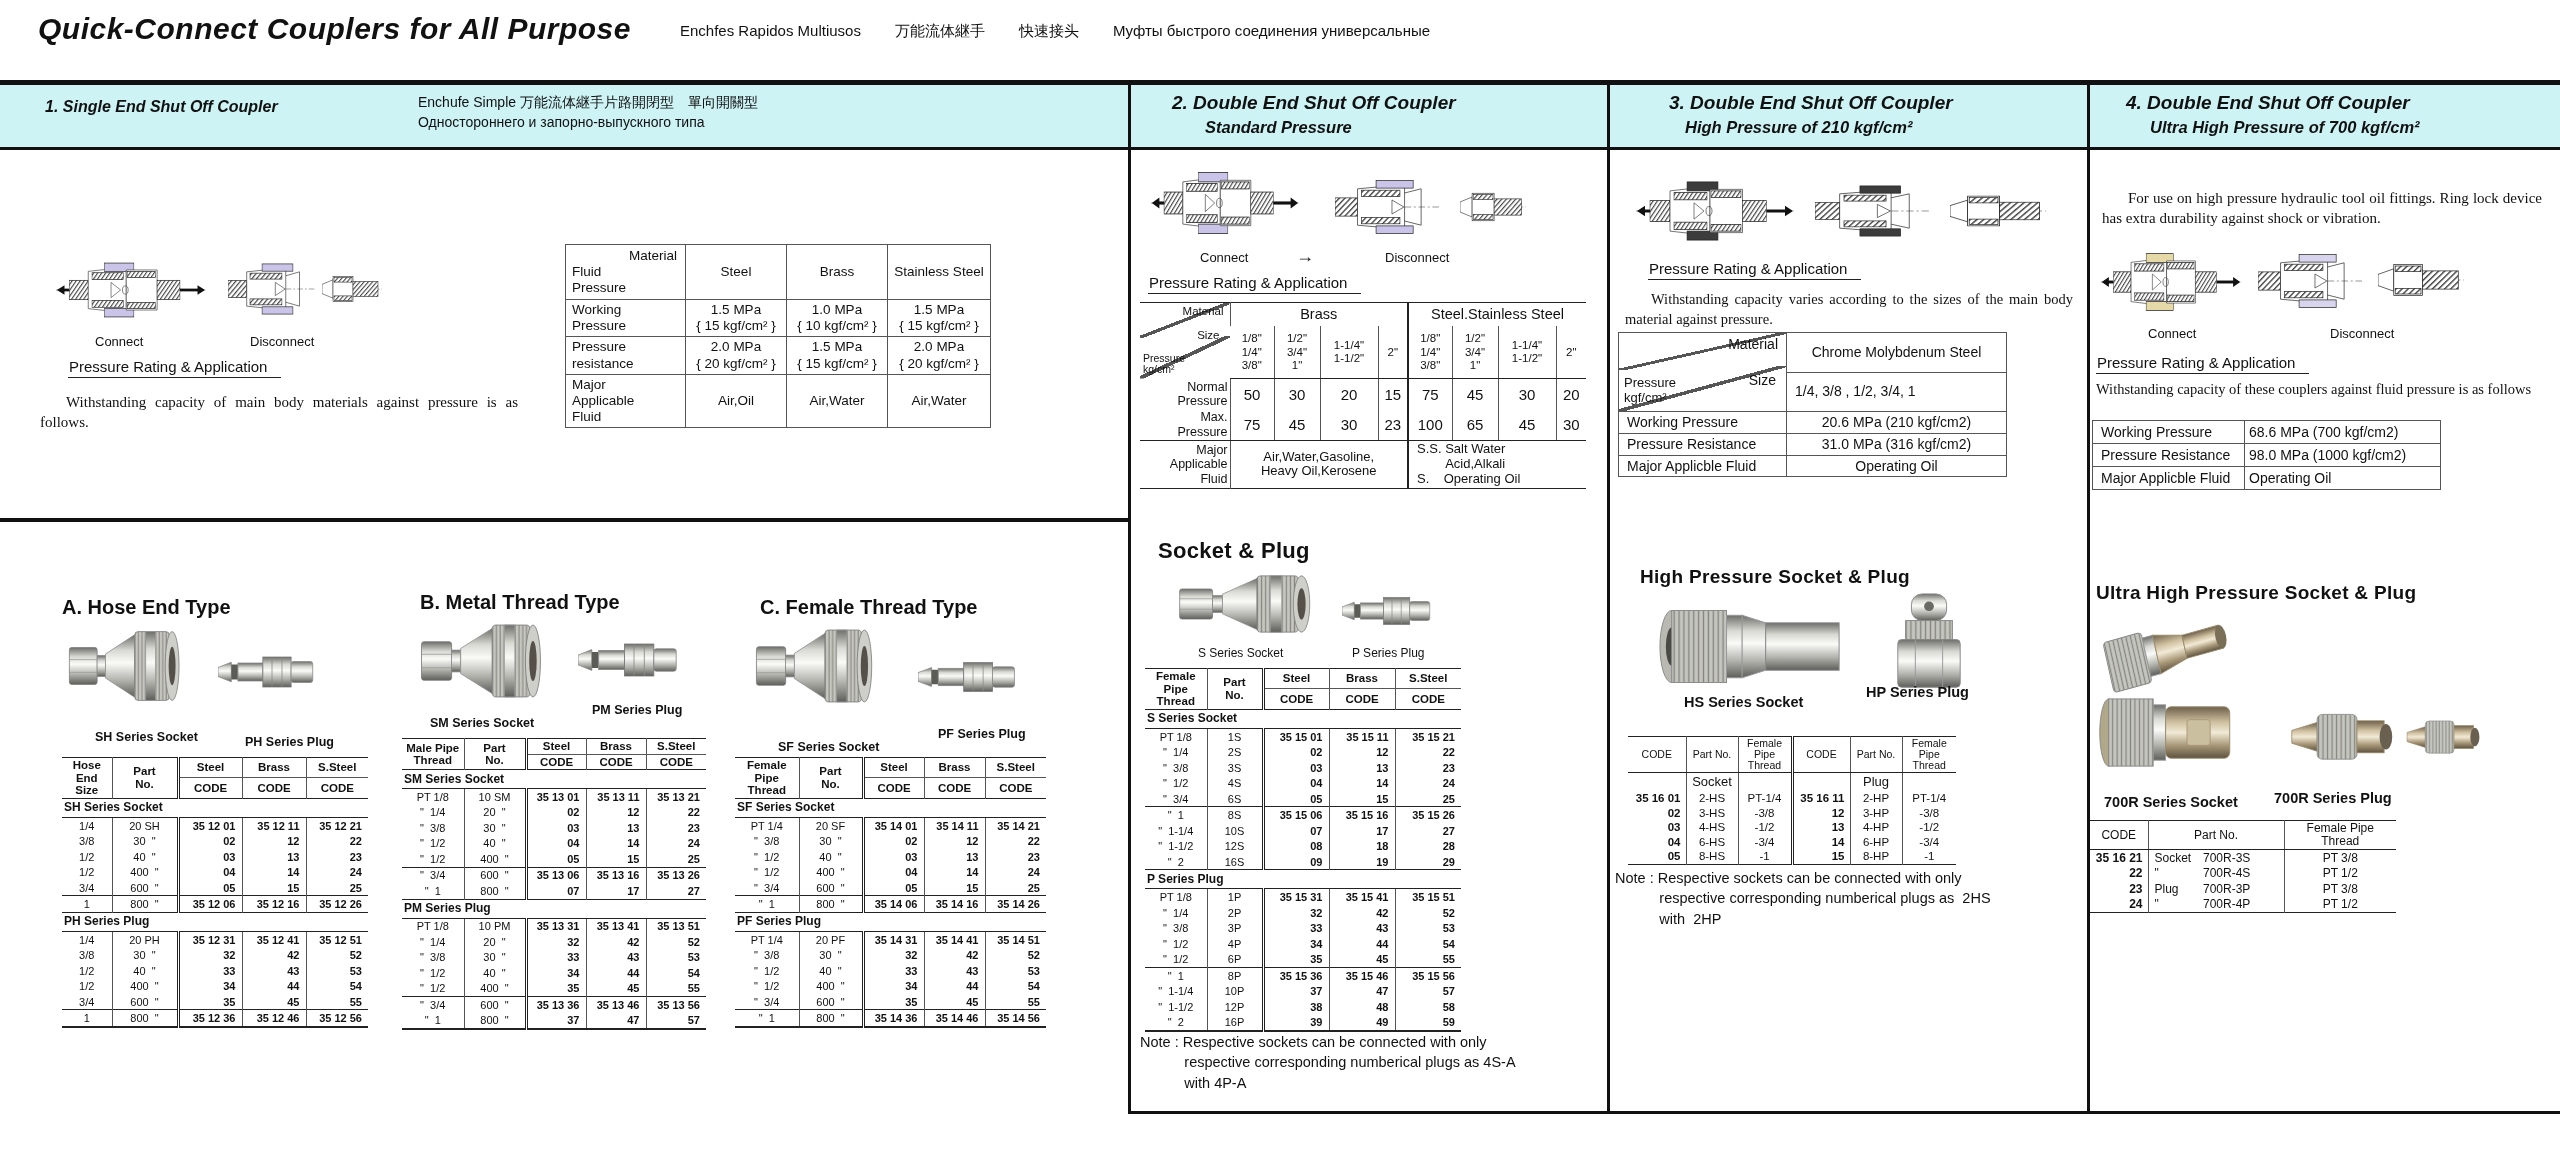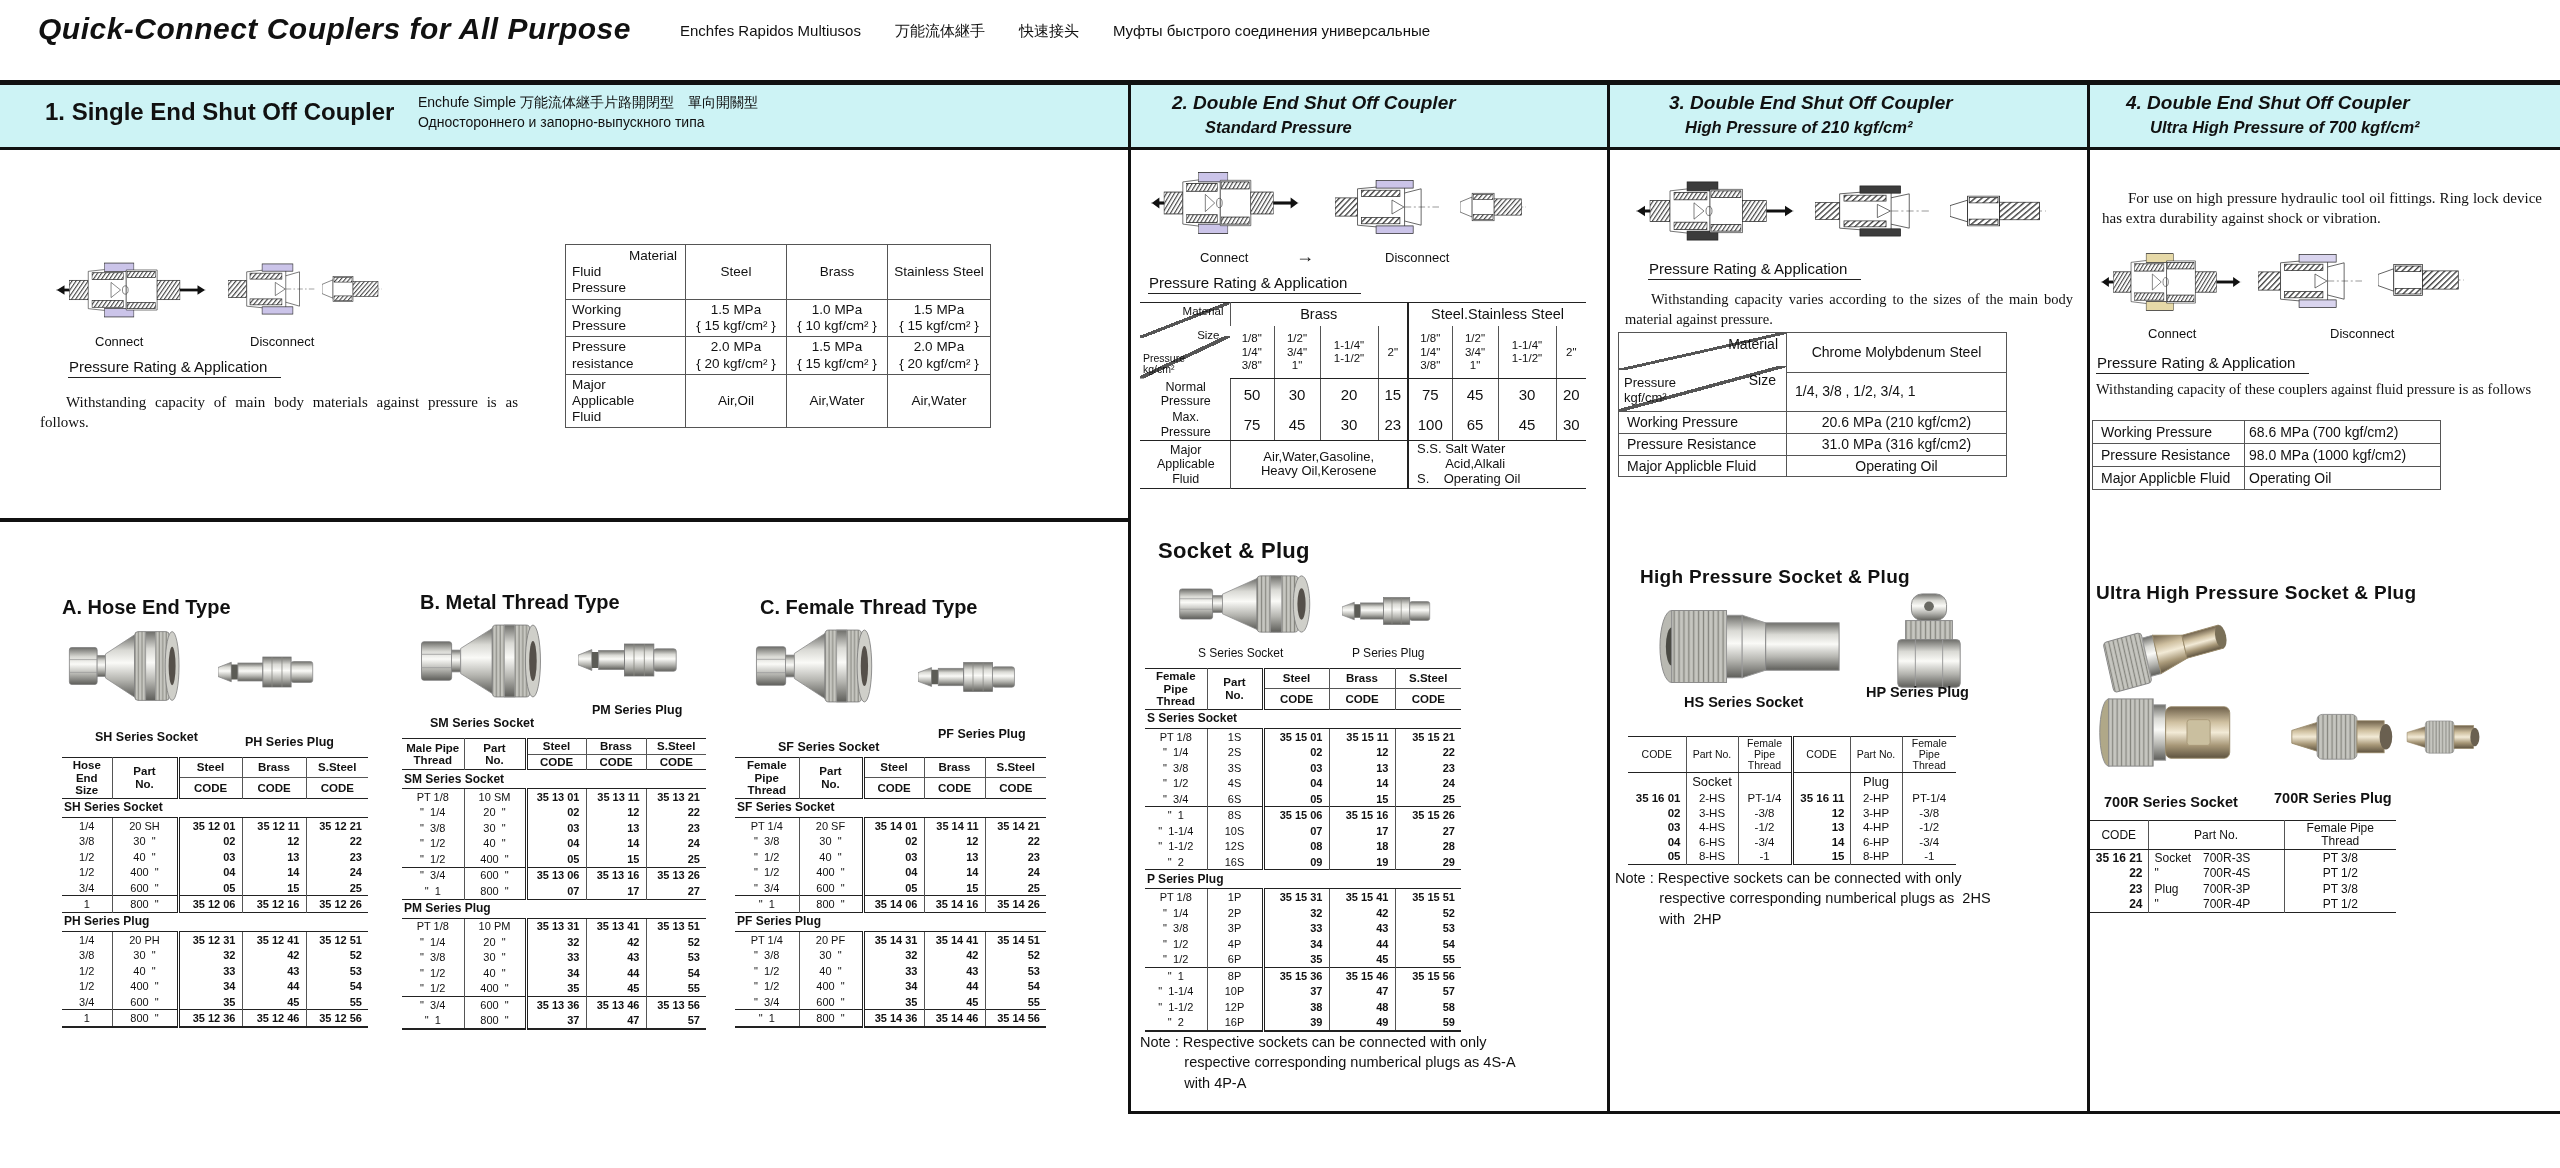--- a/index.html
+++ b/index.html
@@ -7,21 +7,21 @@
         font-family:"Liberation Sans","DejaVu Sans",sans-serif;color:#111;}
   .ab{position:absolute;}
 
   
   .main-title{font-size:30px;font-weight:700;font-style:italic;letter-spacing:.5px;}
   .subtitle-row{display:flex;gap:34px;font-size:15px;align-items:baseline;}
 
   
   .band{left:0;top:80px;width:2560px;height:70px;background:#cdf3f5;
         border-top:5px solid #111;border-bottom:3px solid #111;box-sizing:border-box;}
-  .bt1{font-size:24px;font-weight:700;}
+  .bt1{font-size:16px;font-weight:700;font-style:italic;}
   .bt {font-size:19px;font-weight:700;font-style:italic;}
   .bsub{font-size:16.5px;font-weight:700;font-style:italic;}
   .bmini{font-size:14px;line-height:1.45;}
 
   .vline{width:3px;background:#111;top:80px;height:1034px;}
   .hline{background:#111;}
 
   
   .prh{font-size:15px;border-bottom:1.5px solid #222;padding:0 14px 2px 1px;display:inline-block;}
   .para{font-size:15px;line-height:1.35;text-align:justify;font-family:Liberation Serif, serif;}
@@ -65,21 +65,21 @@
 
   
   table.mx{border-collapse:collapse;table-layout:fixed;border-top:1.5px solid #222;border-bottom:1.5px solid #222;}
   .mx td{white-space:pre-line;text-align:center;vertical-align:middle;line-height:1.15;padding:1px 2px;}
   .mx td + td{border-left:1px solid #555;}
   .mx .dblL{border-left:2px solid #222 !important;}
   .mx .gh{font-size:14.5px;}
   .mx tr.mxs td{font-size:11.5px;border-bottom:1.5px solid #222;}
   .mx tr.mxn td{font-size:15px;}
   .mx tr.mxm td{font-size:15px;border-bottom:1.5px solid #222;}
-  .mx tr.mxn td.lbl,.mx tr.mxm td.lbl,.mx tr.mxf td.lbl{font-size:12.5px;text-align:center;padding-left:4px;}
+  .mx tr.mxn td.lbl,.mx tr.mxm td.lbl,.mx tr.mxf td.lbl{font-size:12.5px;text-align:right;padding-left:4px;}
   .mx tr.mxn td{border-bottom:none;}
   .mx .fl{white-space:pre;font-size:13px;}
   .mx .fl.left{text-align:left;padding-left:8px;}
   .cornerM{position:relative;
      background:
        linear-gradient(to bottom right,transparent 47%,#555 47%,#555 52%,transparent 52%) no-repeat top right/100% 46%,
        linear-gradient(to bottom right,transparent 47%,#555 47%,#555 52%,transparent 52%) no-repeat bottom left/100% 56%;}
   .cornerM span{position:absolute;line-height:1.05;}
   .cornerM .cm1{top:2px;right:6px;font-size:11.5px;}
   .cornerM .cm2{top:26px;right:10px;font-size:11.5px;}

